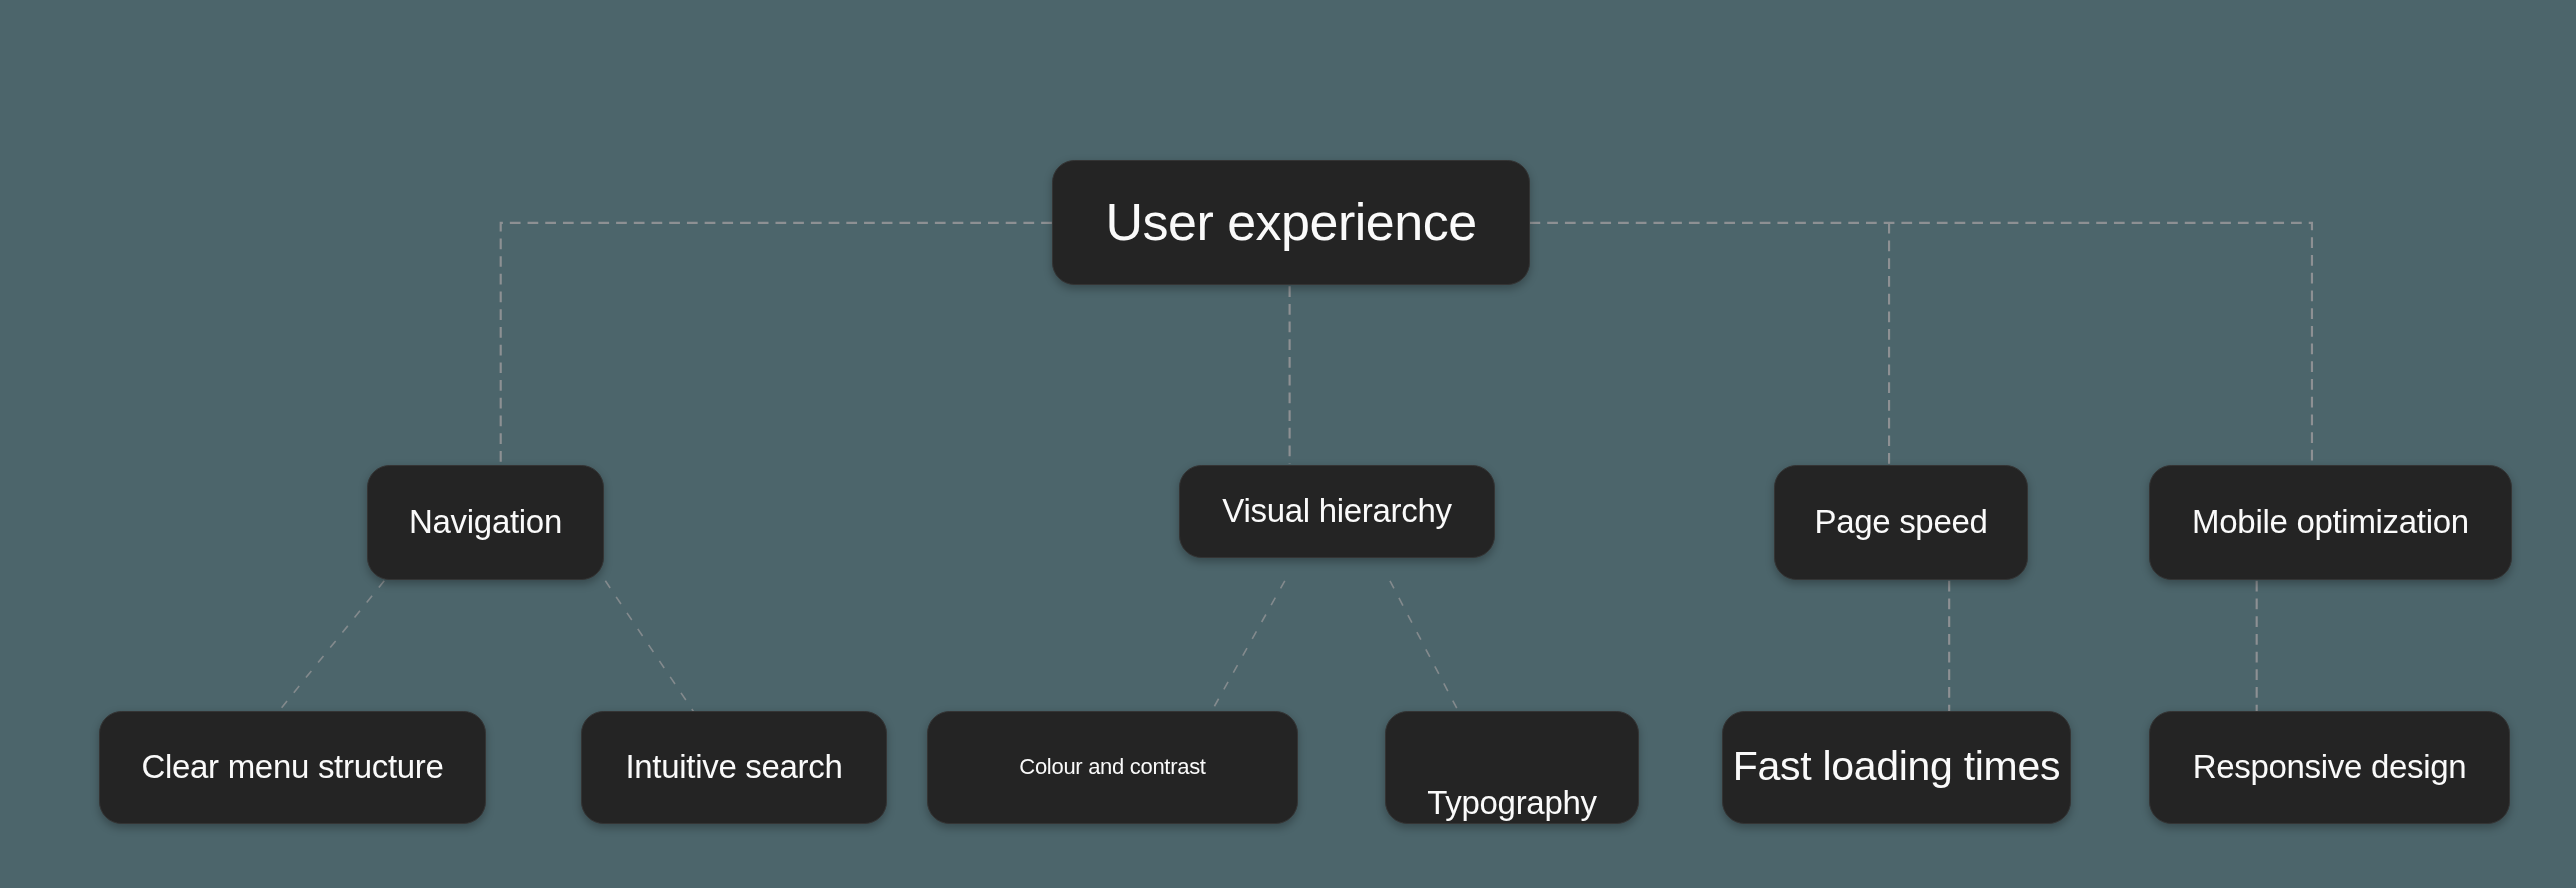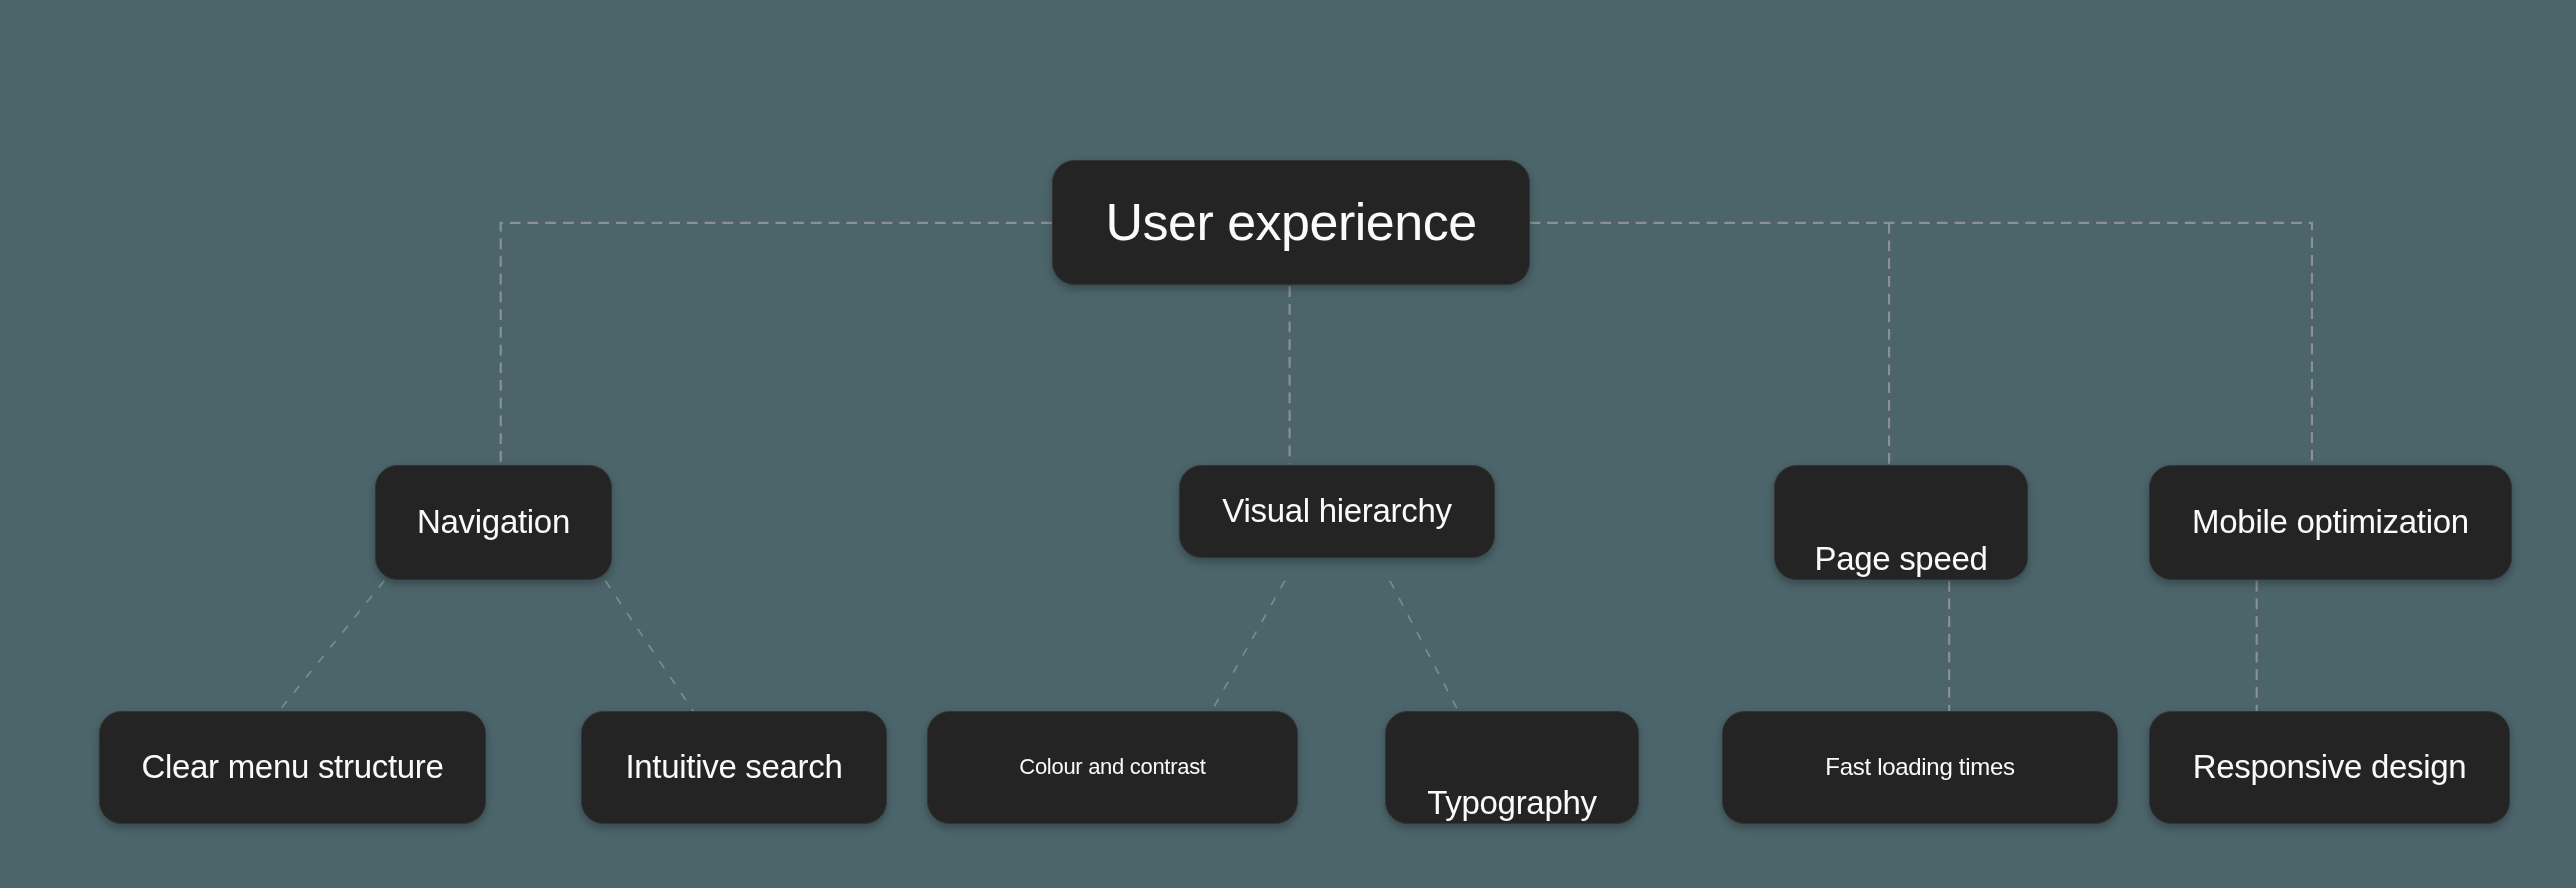--- a/index.html
+++ b/index.html
@@ -68,44 +68,44 @@
   <path class="connector diag" d="M2394 1082 L2256 1328"></path>
   <path class="connector diag" d="M2590 1082 L2719 1328"></path>
   <path class="connector trunk" d="M3632 1082 V1328"></path>
   <path class="connector trunk" d="M4205 1082 V1328"></path>
 </svg>
 
 <div class="node root" style="left:1052px;top:160px;width:478px;height:125px;font-size:52px;">
   <span class="label">User experience</span>
 </div>
 
-<div class="node" style="left:375px;top:465px;width:237px;height:115px;font-size:33px;text-align:center;">
+<div class="node" style="left:367px;top:465px;width:237px;height:115px;font-size:33px;text-align:center;">
   <span class="label">Navigation</span>
 </div>
 <div class="node" style="left:1179px;top:465px;width:316px;height:93px;font-size:33px;">
   <span class="label">Visual hierarchy</span>
 </div>
-<div class="node" style="left:1774px;top:465px;width:254px;height:115px;font-size:33px;align-items:flex-end;">
+<div class="node" style="left:1774px;top:465px;width:254px;height:115px;font-size:33px;">
   <span class="label">Page speed</span>
 </div>
 <div class="node" style="left:2149px;top:465px;width:363px;height:115px;font-size:33px;">
   <span class="label">Mobile optimization</span>
 </div>
 
 <div class="node" style="left:67px;top:711px;width:387px;height:113px;font-size:33px;margin-left:32px;">
   <span class="label">Clear menu structure</span>
 </div>
 <div class="node" style="left:537px;top:711px;width:306px;height:113px;font-size:33px;margin-left:44px;">
   <span class="label">Intuitive search</span>
 </div>
 <div class="node" style="left:927px;top:711px;width:371px;height:113px;font-size:22px;">
   <span class="label">Colour and contrast</span>
 </div>
 <div class="node" style="left:1385px;top:711px;width:254px;height:113px;font-size:33px;align-items:flex-end;">
   <span class="label">Typography</span>
 </div>
-<div class="node" style="left:1722px;top:711px;width:396px;height:113px;font-size:24px;">
+<div class="node" style="left:1722px;top:711px;width:349px;height:113px;font-size:41px;">
   <span class="label">Fast loading times</span>
 </div>
 <div class="node" style="left:2149px;top:711px;width:361px;height:113px;font-size:33px;">
   <span class="label">Responsive design</span>
 </div>
 
 
 </body></html>

